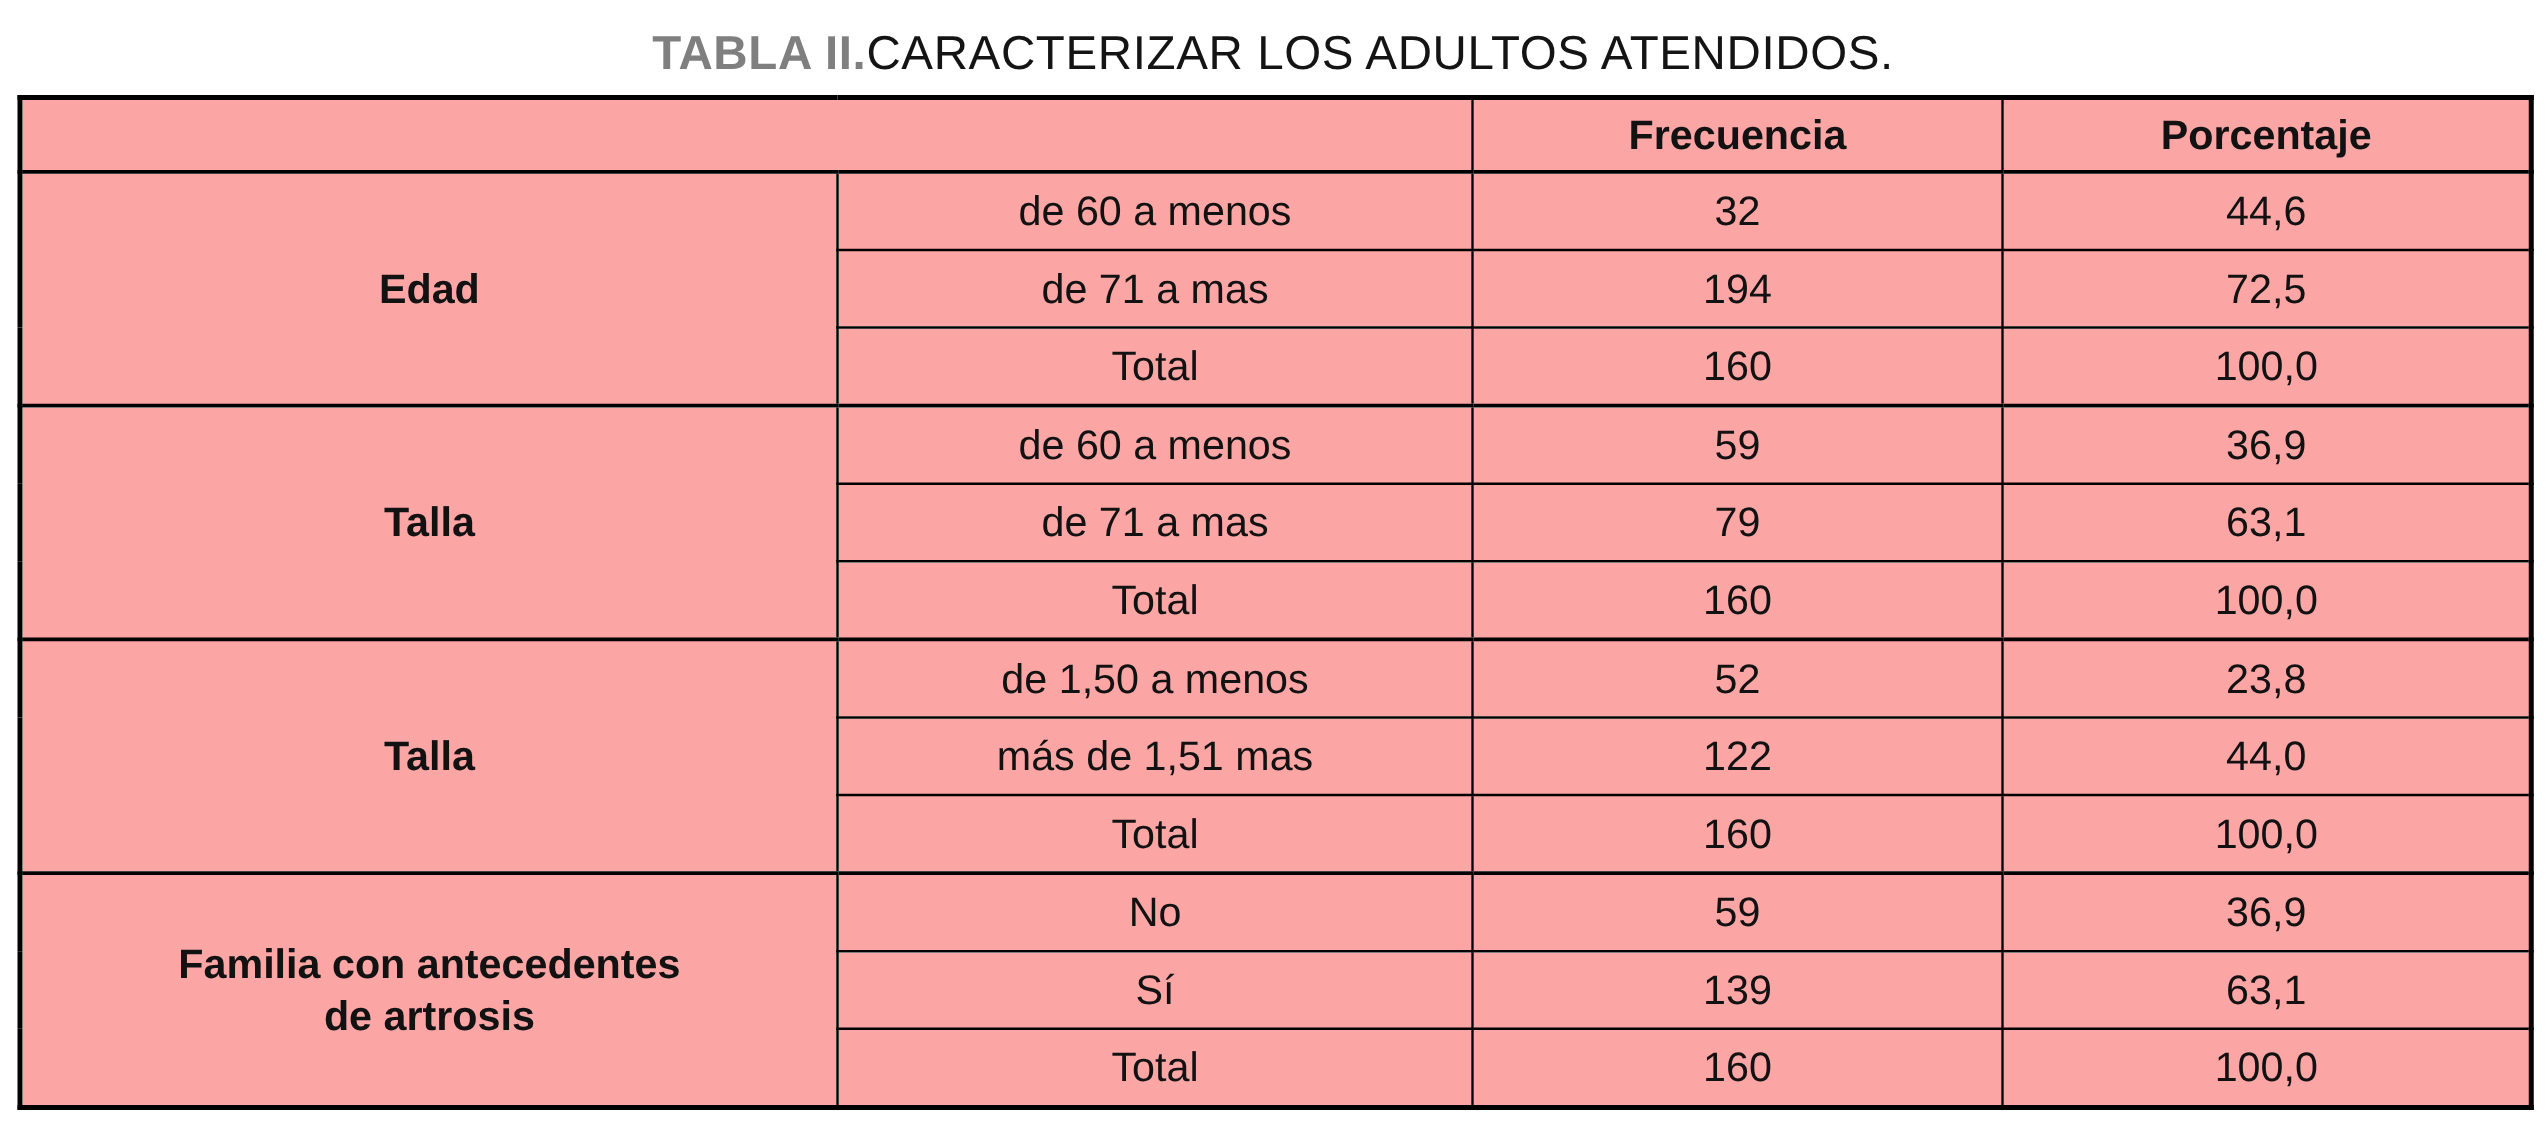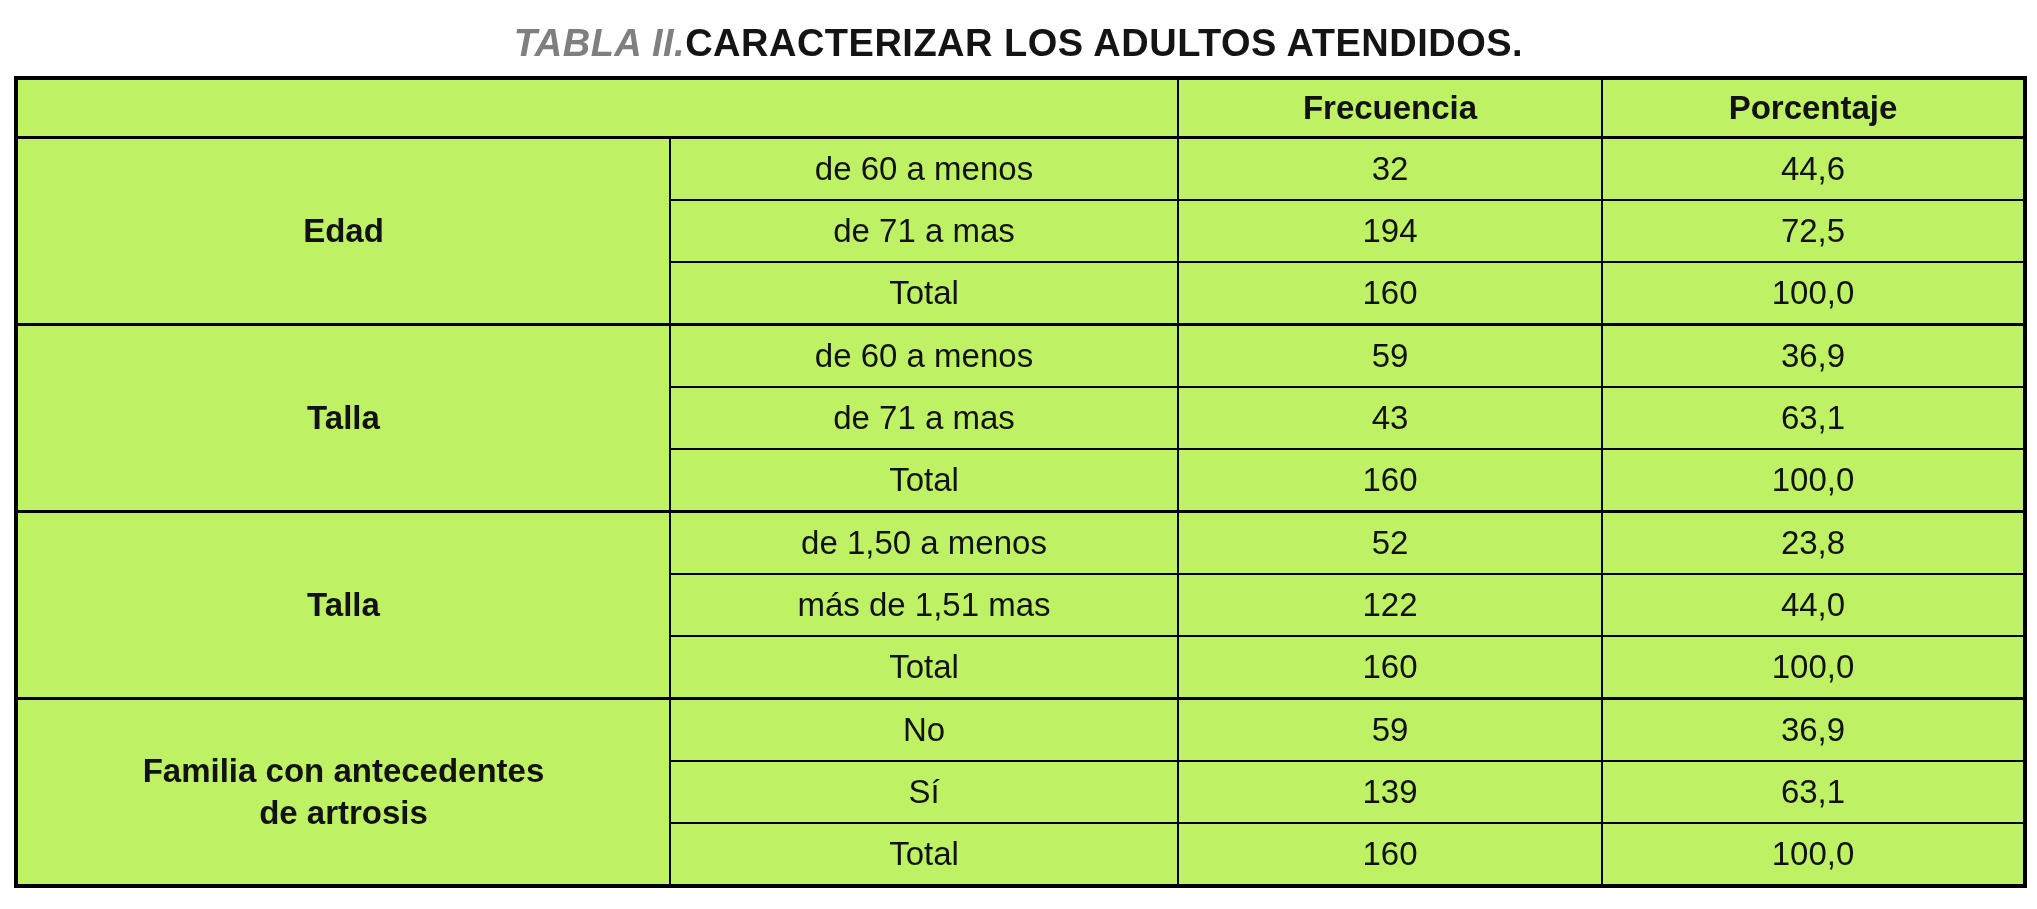--- a/index.html
+++ b/index.html
@@ -16,43 +16,42 @@
     text-align: center;
     padding-top: 22px;
     font-size: 38px;
     line-height: 42px;
     letter-spacing: 0.5px;
     white-space: nowrap;
   }
   .title-prefix {
     color: #7f7f7f;
     font-weight: bold;
-    font-style: italic;
   }
   .title-text {
     color: #141414;
-    font-weight: bold;
+    font-weight: normal;
   }
   table.data-table {
     border-collapse: collapse;
     table-layout: fixed;
     width: 2009px;
     margin: 12px 0 0 14px;
     border: 4px solid #000000;
   }
   table.data-table td {
     border: 2px solid #000000;
     text-align: center;
     vertical-align: middle;
     font-size: 33px;
     color: #121212;
     height: 60px;
     padding: 0;
     overflow: hidden;
-    background: #bef264;
+    background: #fca5a5;
   }
   table.data-table tr.header-row td {
     height: 56px;
   }
   tr.section-start td {
     border-top: 3px solid #000000;
   }
   td.head-cell {
     background: #c9c9c9;
     font-weight: bold;
@@ -115,21 +114,21 @@
     <td class="cat-cell" rowspan="3">
       <div>Talla</div>
       <div></div>
     </td>
     <td>de 60 a menos</td>
     <td>59</td>
     <td>36,9</td>
   </tr>
   <tr>
     <td>de 71 a mas</td>
-    <td>43</td>
+    <td>79</td>
     <td>63,1</td>
   </tr>
   <tr>
     <td>Total</td>
     <td>160</td>
     <td>100,0</td>
   </tr>
 
   <tr class="section-start">
     <td class="cat-cell" rowspan="3">

